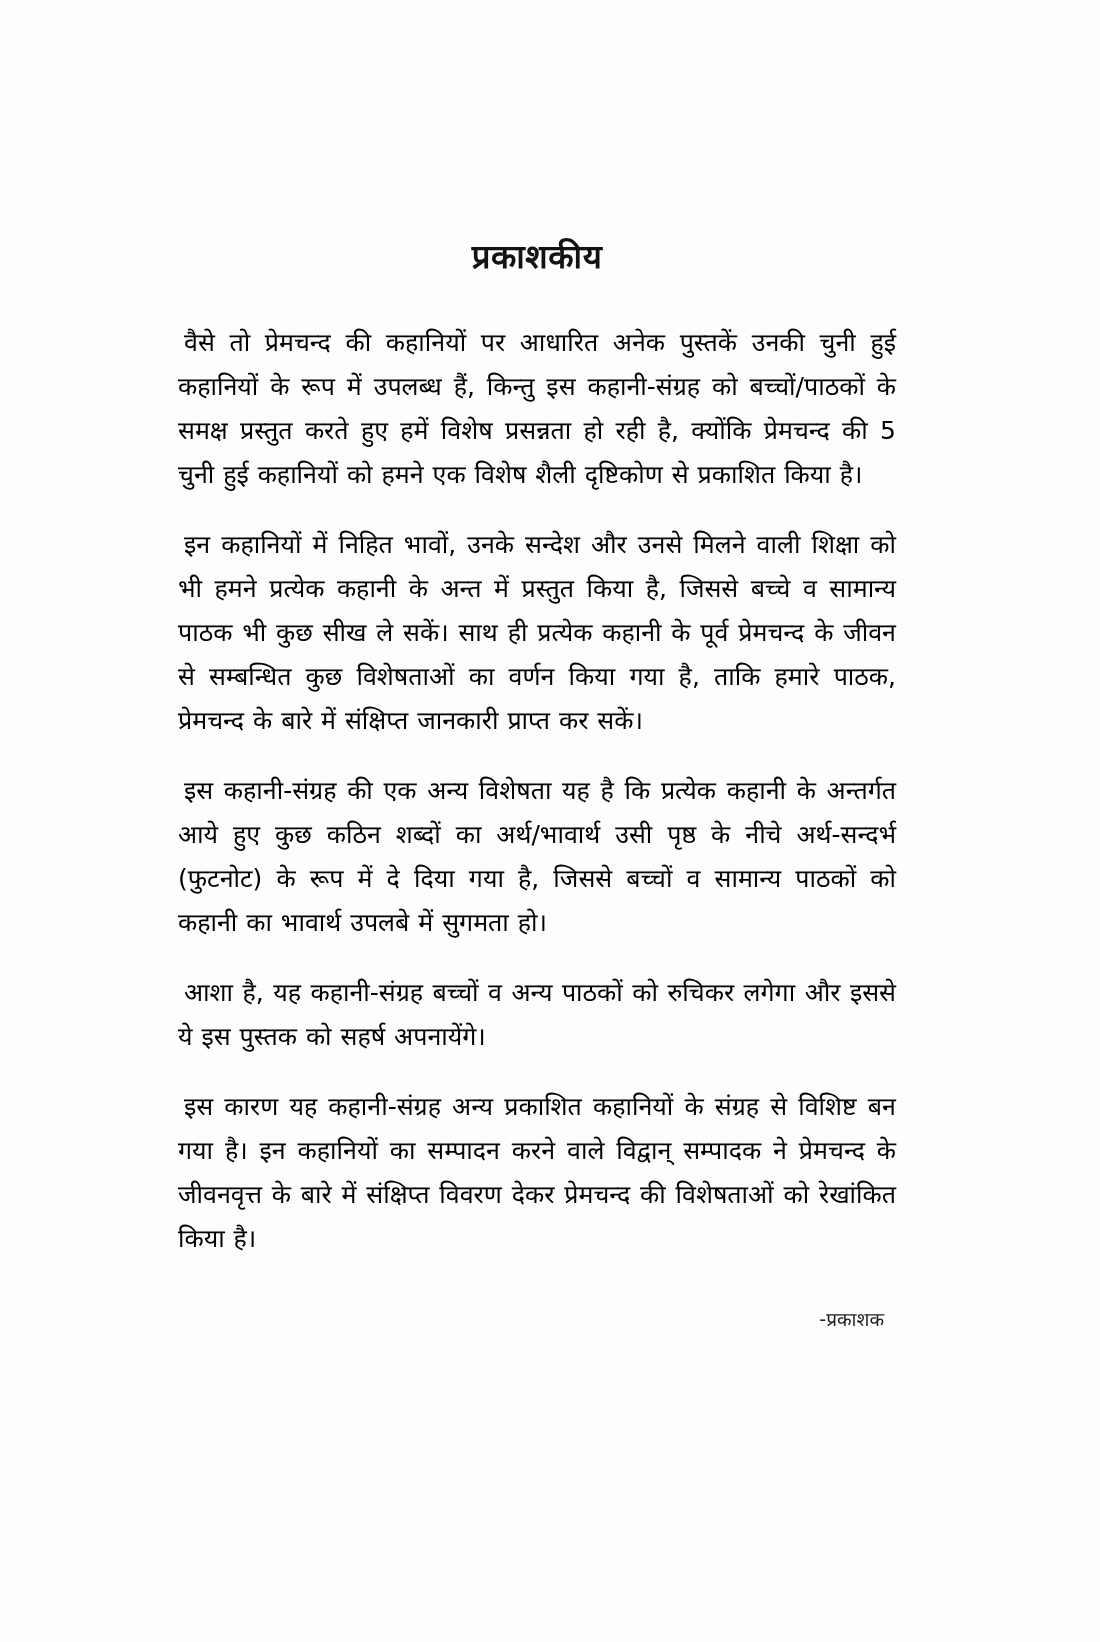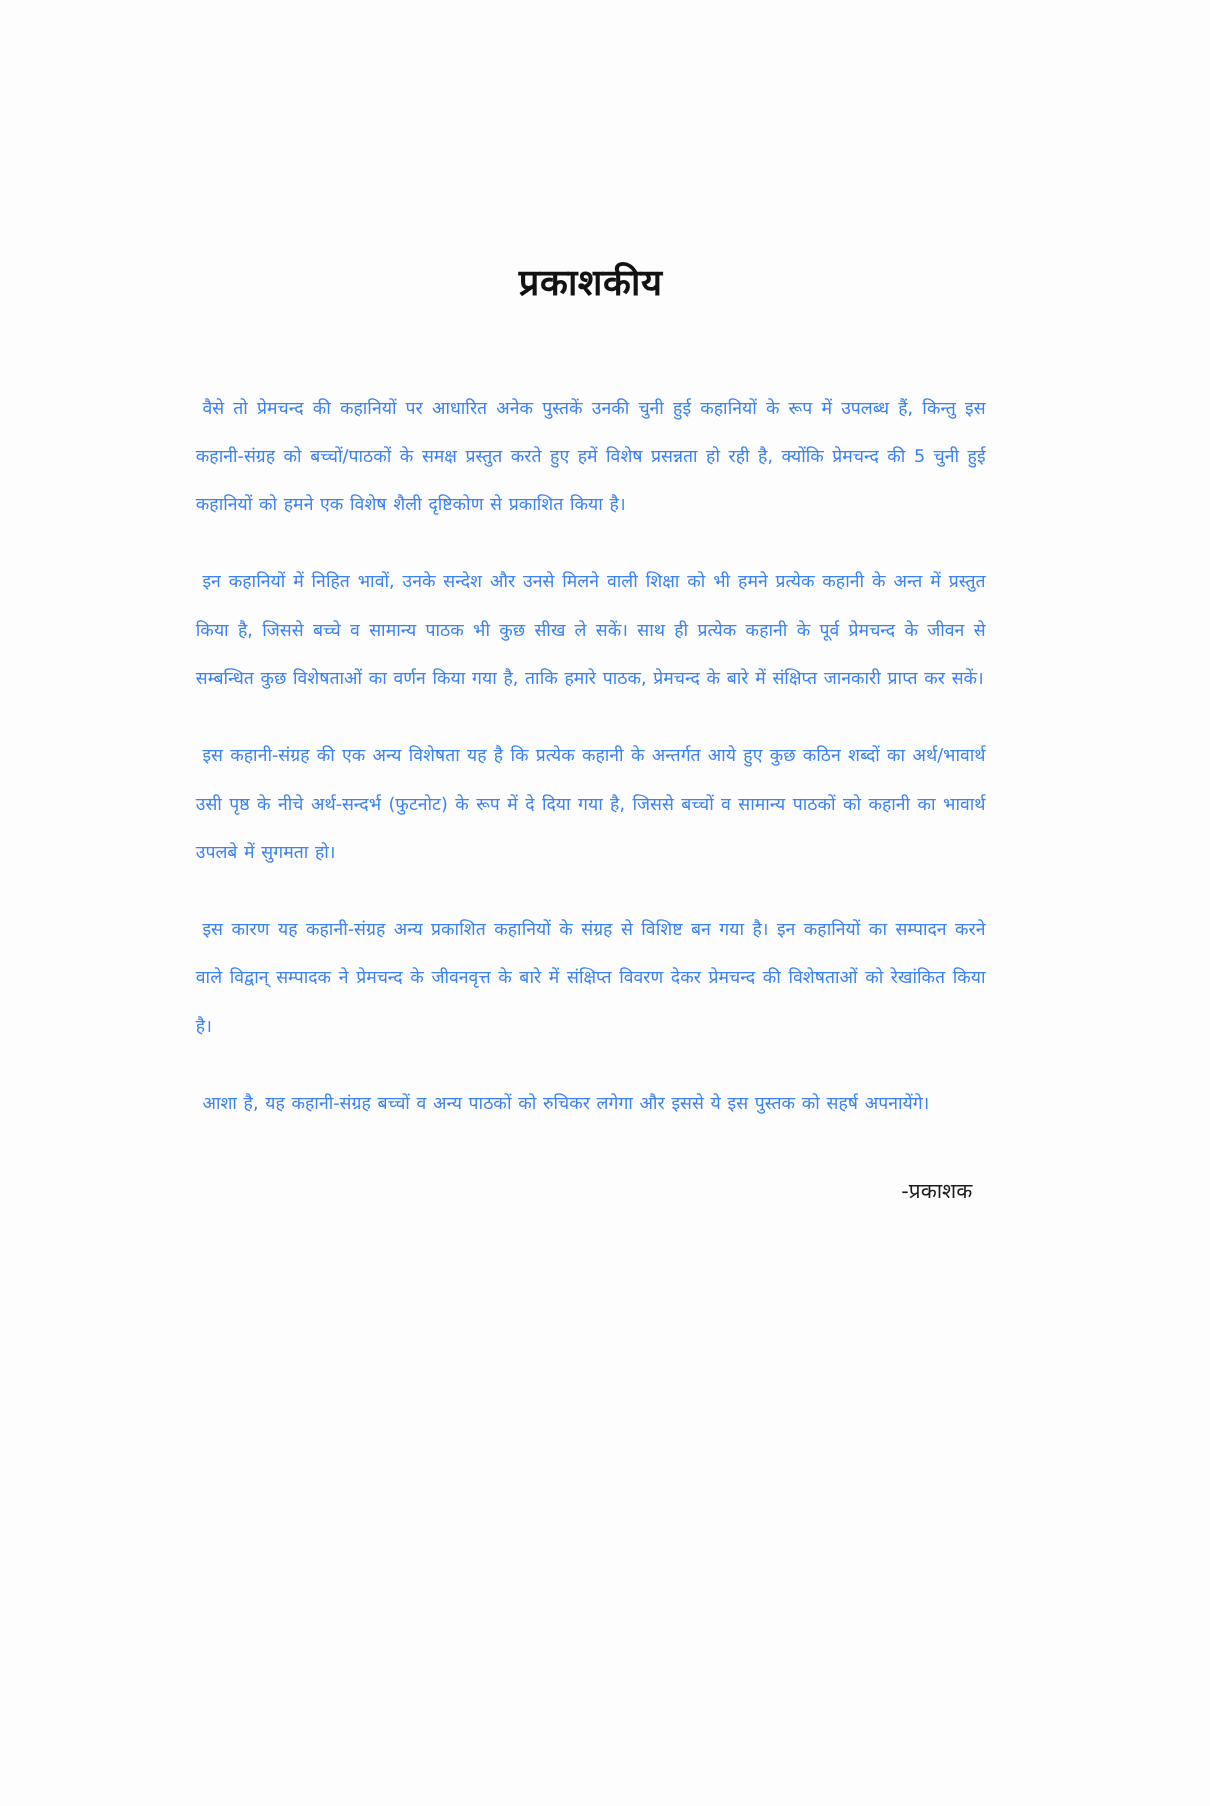--- a/index.html
+++ b/index.html
@@ -28,29 +28,29 @@
     width: 718px;
   }
   .doc-title {
     font-family: "DejaVu Sans", "Liberation Sans", sans-serif;
     font-weight: 700;
     font-size: 33px;
     line-height: 1.25;
     text-align: center;
     letter-spacing: 0.5px;
     color: #121212;
-    margin: 0 0 72px 0;
+    margin: 0 0 44px 0;
   }
   .body-text p {
     font-family: "DejaVu Sans", "Liberation Sans", sans-serif;
-    font-size: 16px;
+    font-size: 25px;
     line-height: 44px;
     text-align: justify;
     text-justify: inter-word;
-    color: #3b82f6;
+    color: #000000;
     margin: 0 0 26px 0;
     text-indent: 6px;
     word-spacing: 1px;
   }
   .body-text p:last-child {
     margin-bottom: 0;
   }
   .signature {
     font-family: "DejaVu Sans", "Liberation Sans", sans-serif;
     font-size: 19px;
@@ -66,20 +66,20 @@
 
 <div class="page">
   <div class="page-inner">
 
     <h1 class="doc-title">प्रकाशकीय</h1>
 
     <div class="body-text">
       <p>वैसे तो प्रेमचन्द की कहानियों पर आधारित अनेक पुस्तकें उनकी चुनी हुई कहानियों के रूप में उपलब्ध हैं, किन्तु इस कहानी-संग्रह को बच्चों/पाठकों के समक्ष प्रस्तुत करते हुए हमें विशेष प्रसन्नता हो रही है, क्योंकि प्रेमचन्द की 5 चुनी हुई कहानियों को हमने एक विशेष शैली दृष्टिकोण से प्रकाशित किया है।</p>
       <p>इन कहानियों में निहित भावों, उनके सन्देश और उनसे मिलने वाली शिक्षा को भी हमने प्रत्येक कहानी के अन्त में प्रस्तुत किया है, जिससे बच्चे व सामान्य पाठक भी कुछ सीख ले सकें। साथ ही प्रत्येक कहानी के पूर्व प्रेमचन्द के जीवन से सम्बन्धित कुछ विशेषताओं का वर्णन किया गया है, ताकि हमारे पाठक, प्रेमचन्द के बारे में संक्षिप्त जानकारी प्राप्त कर सकें।</p>
       <p>इस कहानी-संग्रह की एक अन्य विशेषता यह है कि प्रत्येक कहानी के अन्तर्गत आये हुए कुछ कठिन शब्दों का अर्थ/भावार्थ उसी पृष्ठ के नीचे अर्थ-सन्दर्भ (फुटनोट) के रूप में दे दिया गया है, जिससे बच्चों व सामान्य पाठकों को कहानी का भावार्थ उपलबे में सुगमता हो।</p>
+      <p>आशा है, यह कहानी-संग्रह बच्चों व अन्य पाठकों को रुचिकर लगेगा और इससे ये इस पुस्तक को सहर्ष अपनायेंगे।</p>
       <p>इस कारण यह कहानी-संग्रह अन्य प्रकाशित कहानियों के संग्रह से विशिष्ट बन गया है। इन कहानियों का सम्पादन करने वाले विद्वान् सम्पादक ने प्रेमचन्द के जीवनवृत्त के बारे में संक्षिप्त विवरण देकर प्रेमचन्द की विशेषताओं को रेखांकित किया है।</p>
-      <p>आशा है, यह कहानी-संग्रह बच्चों व अन्य पाठकों को रुचिकर लगेगा और इससे ये इस पुस्तक को सहर्ष अपनायेंगे।</p>
     </div>
 
     <div class="signature">-प्रकाशक</div>
 
   </div>
 </div>
 
 </body></html>

